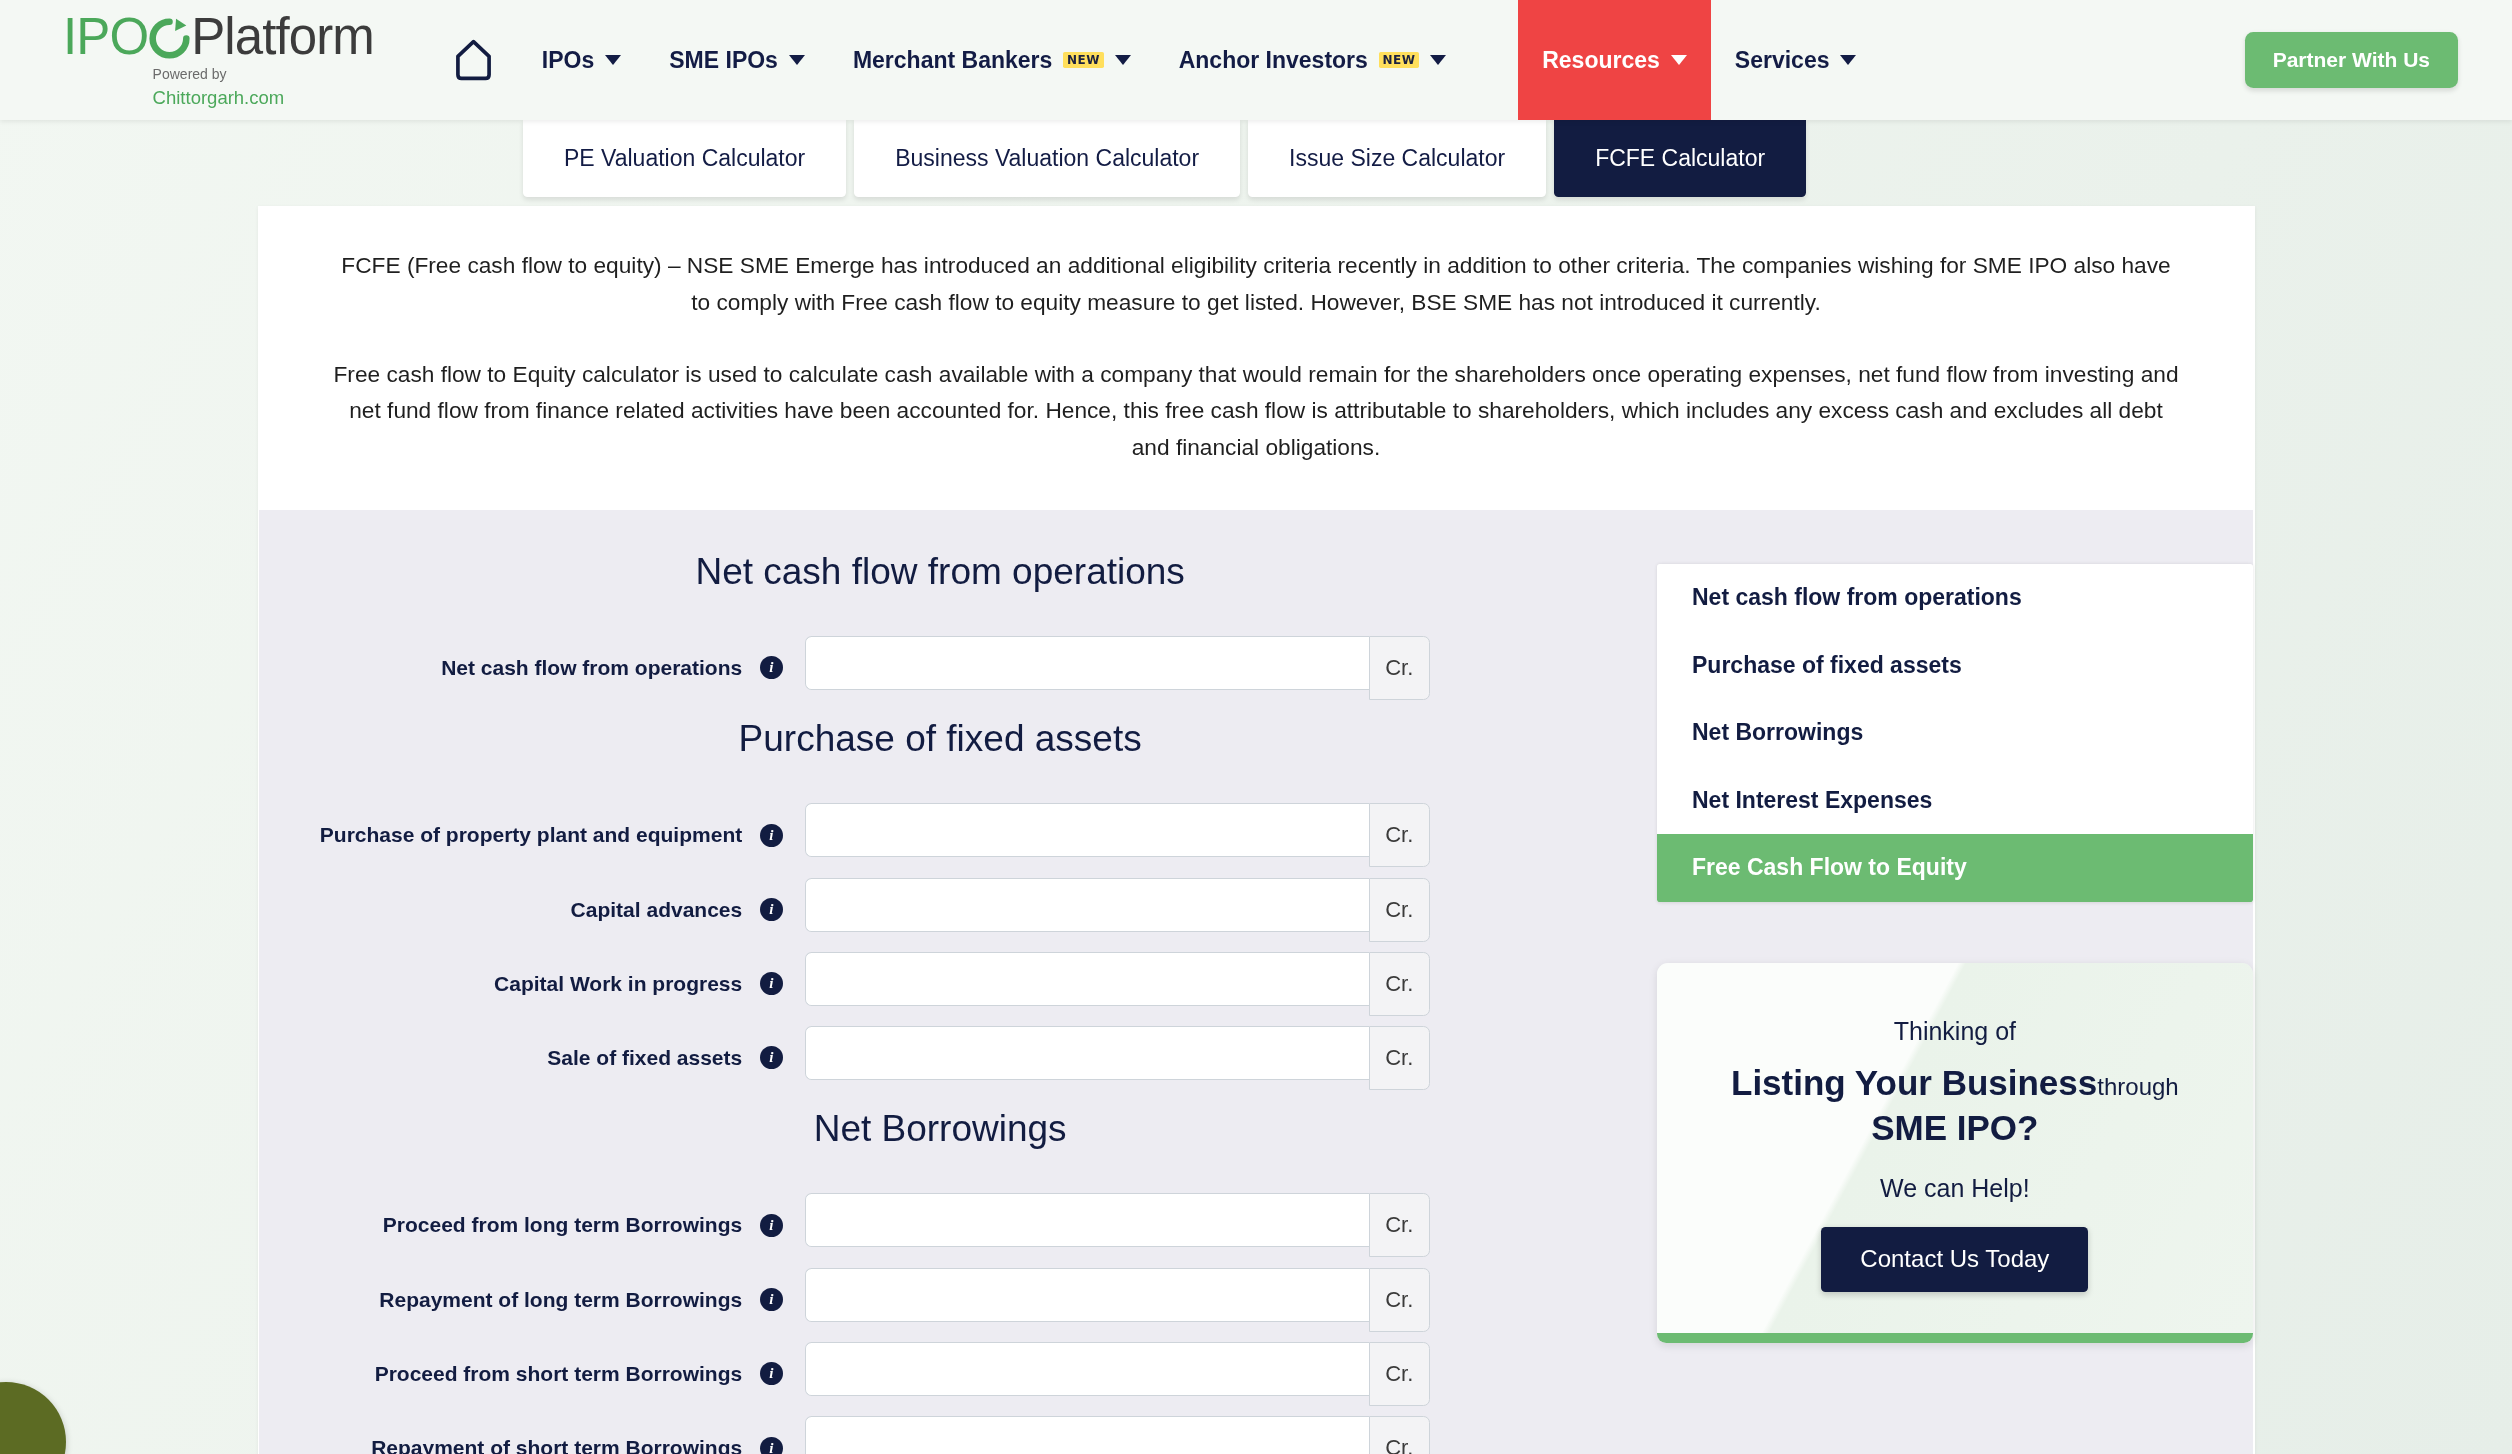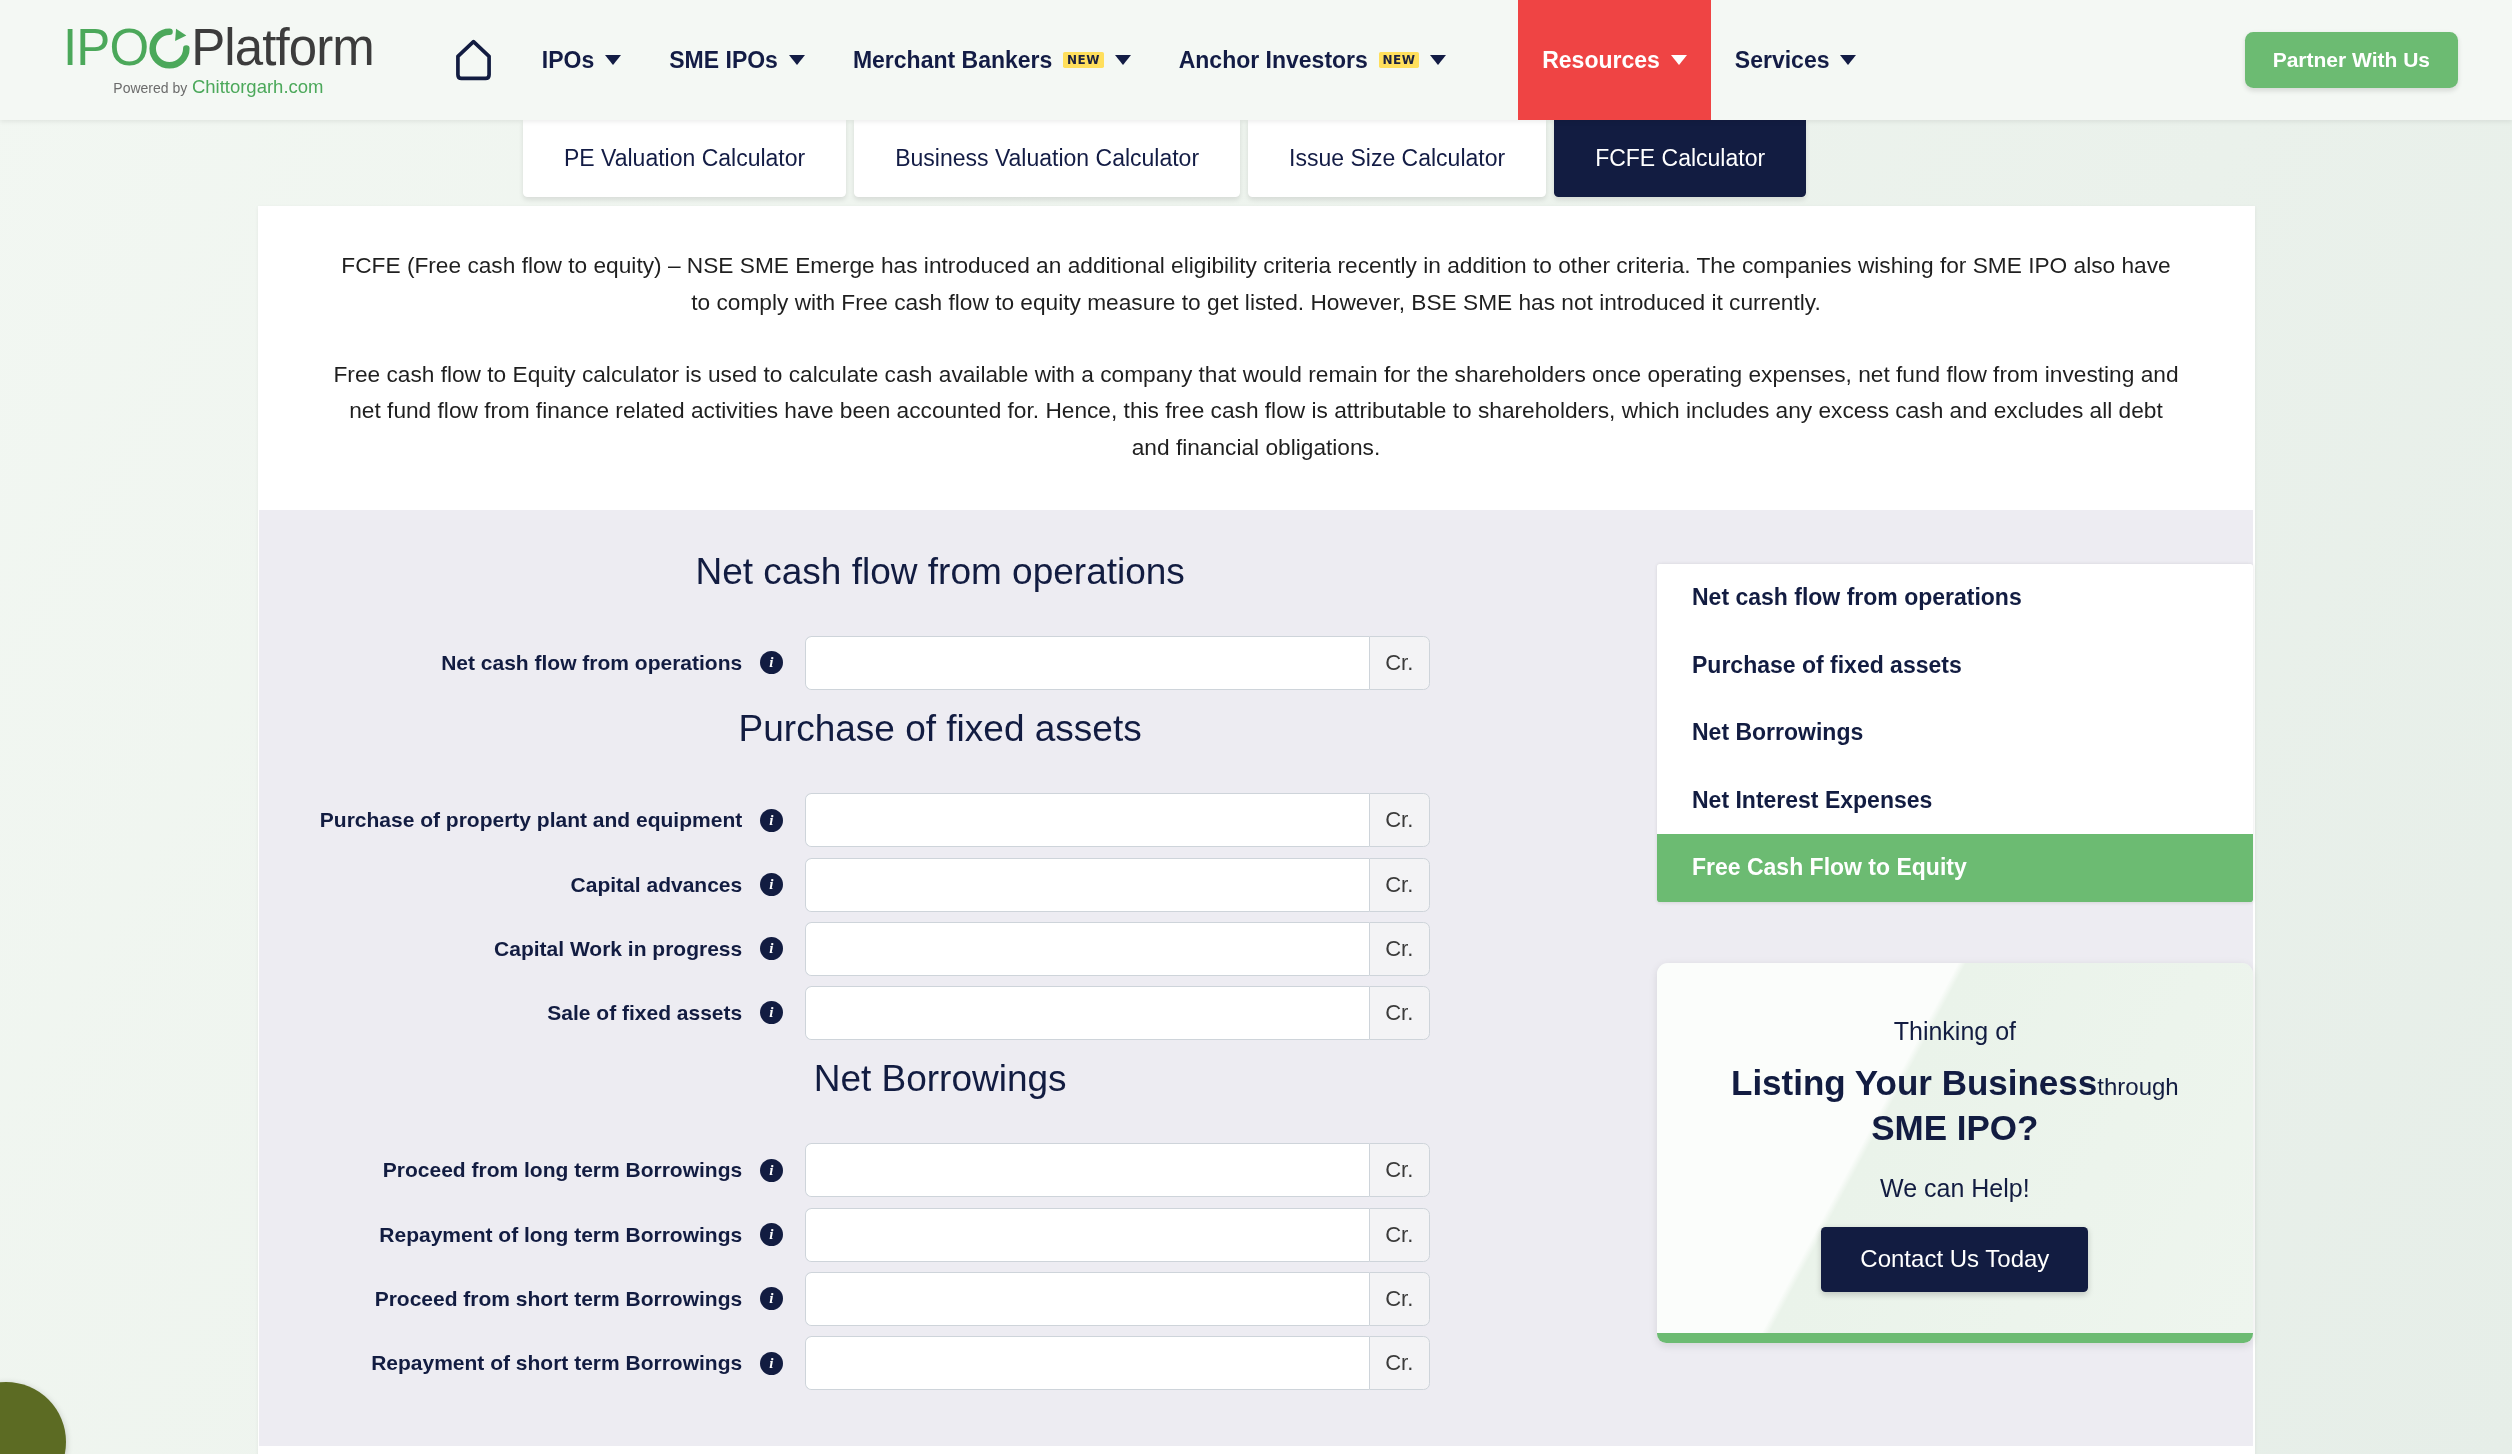--- a/index.html
+++ b/index.html
@@ -22,21 +22,21 @@
     display:flex; align-items:stretch;
     box-shadow:0 1.8px 4.6px rgba(0,0,0,.07);
   }
   .logo-wrap{ display:flex; align-items:center; padding-left:63px; }
   .logo{ display:flex; flex-direction:column; align-items:center; }
   .logo-main{ font-size:51px; line-height:1; letter-spacing:-0.9px; display:flex; align-items:center; }
   .logo-ipo{ color:#4ba85a; font-weight:400; }
   .logo-o{ position:relative; width:43px; height:48px; display:inline-block; }
   .logo-o svg{ position:absolute; left:0; top:3.7px; }
   .logo-plat{ color:#3c3c3c; font-weight:400; }
-  .logo-sub{ margin-top:3.7px; font-size:15.7px; display:flex; align-items:baseline; gap:4.6px; }
+  .logo-sub{ margin-top:3.7px; font-size:15.7px; display:flex; align-items:baseline; gap:4.6px;flex-direction:column; }
   .logo-sub .pw{ color:#6b6b6b; font-size:14px; }
   .logo-sub .ch{ color:#4ba85a; font-size:18.5px; }
 
   .nav{ flex:1; display:flex; align-items:stretch; justify-content:flex-start; padding-left:55px; }
   .nav-home{ display:flex; align-items:center; padding:0 24px; }
   .nav-item{
     display:flex; align-items:center; gap:11px; padding:0 24px;
     color:#131c45; font-size:23px; font-weight:700; cursor:pointer; white-space:nowrap;
   }
   .nav-item.active{ background:#ef4444; color:#ffffff;margin-left:48px; }
@@ -102,21 +102,21 @@
     display:inline-flex; align-items:center; justify-content:center;
     flex:none; cursor:pointer; font-family:"Liberation Serif", serif;
   }
   .input-group{ display:flex; width:625px; }
   .input-group input{
     flex:1; height:54px; border:0.9px solid #ced4da; border-right:none;
     border-radius:6.5px 0 0 6.5px; background:#fff; font-size:21px;
     padding:0 15px; color:#222; outline:none; font-family:"Liberation Sans", sans-serif;
   }
   .addon{
-    width:61px; height:54px; border:0.9px solid #ced4da; border-radius:0 6.5px 6.5px 0;
+    width:61px; height:64px; border:0.9px solid #ced4da; border-radius:0 6.5px 6.5px 0;
     background:#f3f3f5; color:#3b3b3b; font-size:22px;
     display:flex; align-items:center; justify-content:center;
   }
 
   
   .side-nav{
     background:#ffffff; border-radius:2.8px; overflow:hidden;
     box-shadow:0 0.9px 3.7px rgba(0,0,0,.10);
   }
   .side-item{

